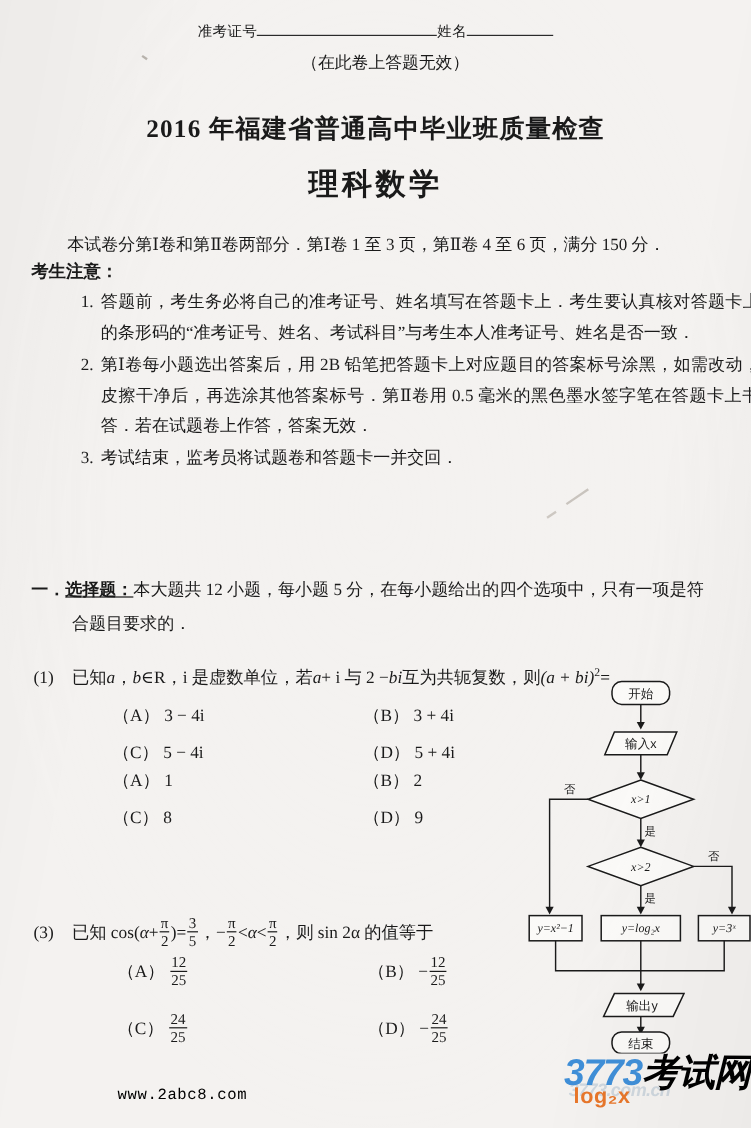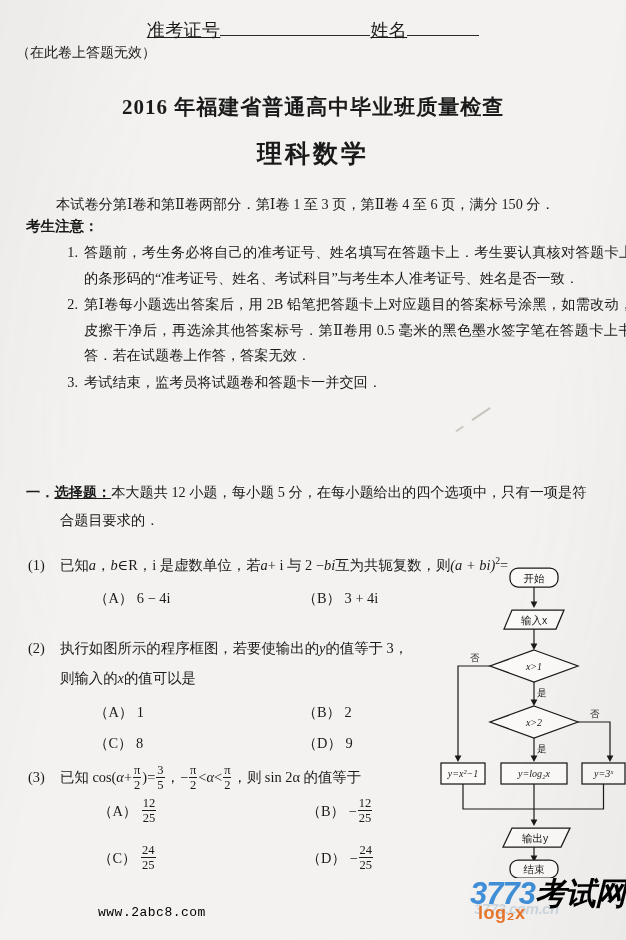--- a/index.html
+++ b/index.html
@@ -29,34 +29,34 @@
       linear-gradient(100deg, rgba(0,0,0,0.035) 0%, rgba(0,0,0,0) 22%, rgba(0,0,0,0) 78%, rgba(0,0,0,0.04) 100%);
     mix-blend-mode: multiply;
     opacity: .75;
   }
 
   
   .idline {
     position: absolute;
     top: 18px; left: 0; right: 0;
     text-align: center;
-    font-size: 18px;
+    font-size: 12px;
     letter-spacing: .4px;
-    text-decoration: underline;
   }
   .idline .rule {
     display: inline-block;
     border-bottom: 1.3px solid #2a2a2a;
     vertical-align: baseline;
   }
   .rule.long  { width: 150px; }
   .rule.short { width: 72px; }
   .subnote {
     position: absolute;
     top: 44px; left: 16px; right: 0;
+    text-align: center;
     font-size: 14px;
   }
 
   
   .doc-title {
     position: absolute;
     top: 93px; left: 0; right: 0;
     text-align: center;
     font-size: 21px;
     font-weight: bold;
@@ -284,31 +284,31 @@
     <span class="sec-num">一．</span><b>选择题：</b><span>本大题共 12 小题，每小题 5 分，在每小题给出的四个选项中，只有一项是符</span>
     <span class="cont">合题目要求的．</span>
   </div>
 
   <div class="q q1">
     <span class="stem">
       <span class="qn">(1)</span><span>已知</span><i class="v">a</i><span>，</span><i class="v">b</i><span>∈R</span><span>，i 是虚数单位，若</span><i class="v">a</i><span>+ i 与 2 −</span><i class="v">bi</i><span>互为共轭复数，则</span><i class="v">(a + bi)</i><sup class="p">2</sup><span>=</span>
     </span>
     <span class="opts">
       <span class="opt-row">
-        <span class="opt"><span>（A）</span> <span>6 − 4i</span></span>
+        <span class="opt"><span>（A）</span> <span>3 − 4i</span></span>
         <span class="opt"><span>（B）</span> <span>3 + 4i</span></span>
       </span>
+      <span class="opt-row">
+        <span class="opt"><span>（C）</span> <span>5 − 4i</span></span>
+        <span class="opt"><span>（D）</span> <span>5 + 4i</span></span>
+      </span>
     </span>
   </div>
 
   <div class="q q2">
-    <span class="stem">
-      <span class="qn">(2)</span><span>执行如图所示的程序框图，若要使输出的</span><i class="v">y</i><span>的值等于 3，</span>
-      <span class="cont2"><span>则输入的</span><i class="v">x</i><span>的值可以是</span></span>
-    </span>
     <span class="opts">
       <span class="opt-row">
         <span class="opt"><span>（A）</span> <span>1</span></span>
         <span class="opt"><span>（B）</span> <span>2</span></span>
       </span>
       <span class="opt-row">
         <span class="opt"><span>（C）</span> <span>8</span></span>
         <span class="opt"><span>（D）</span> <span>9</span></span>
       </span>
     </span>

